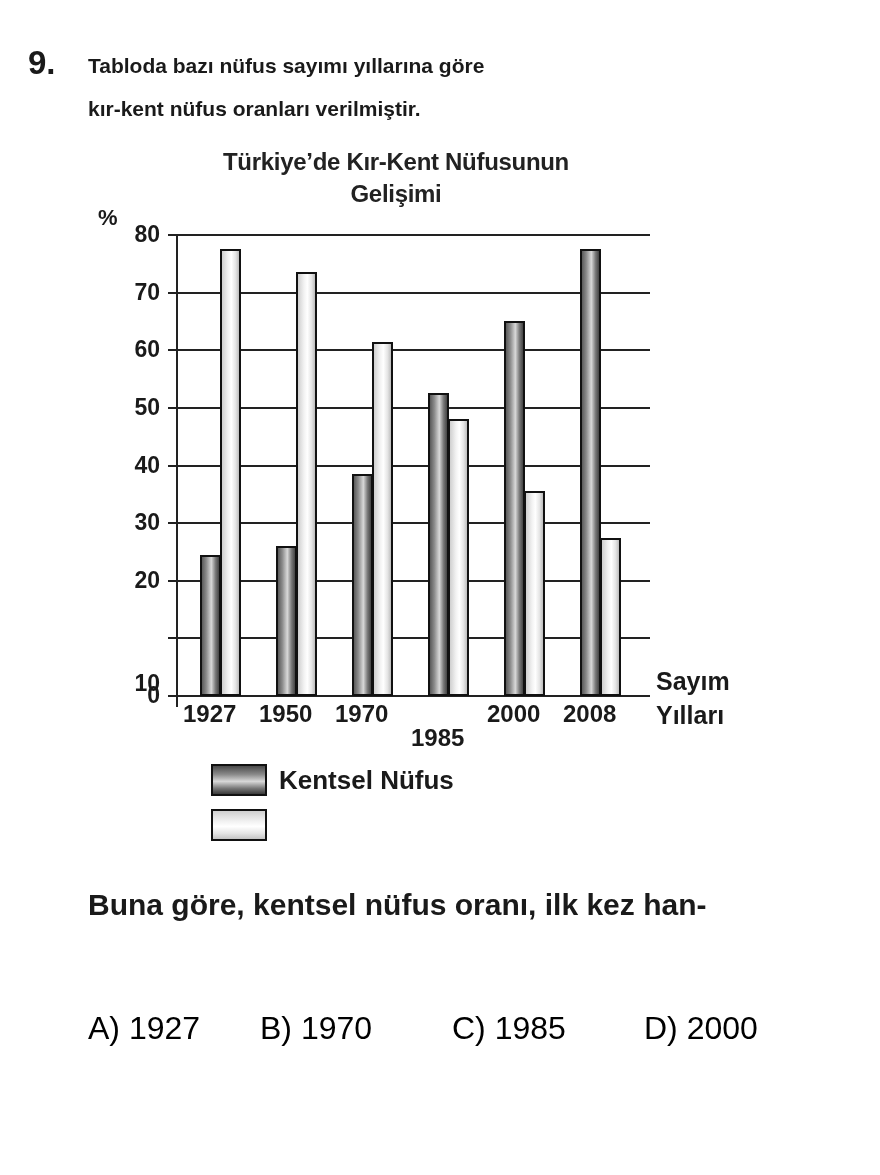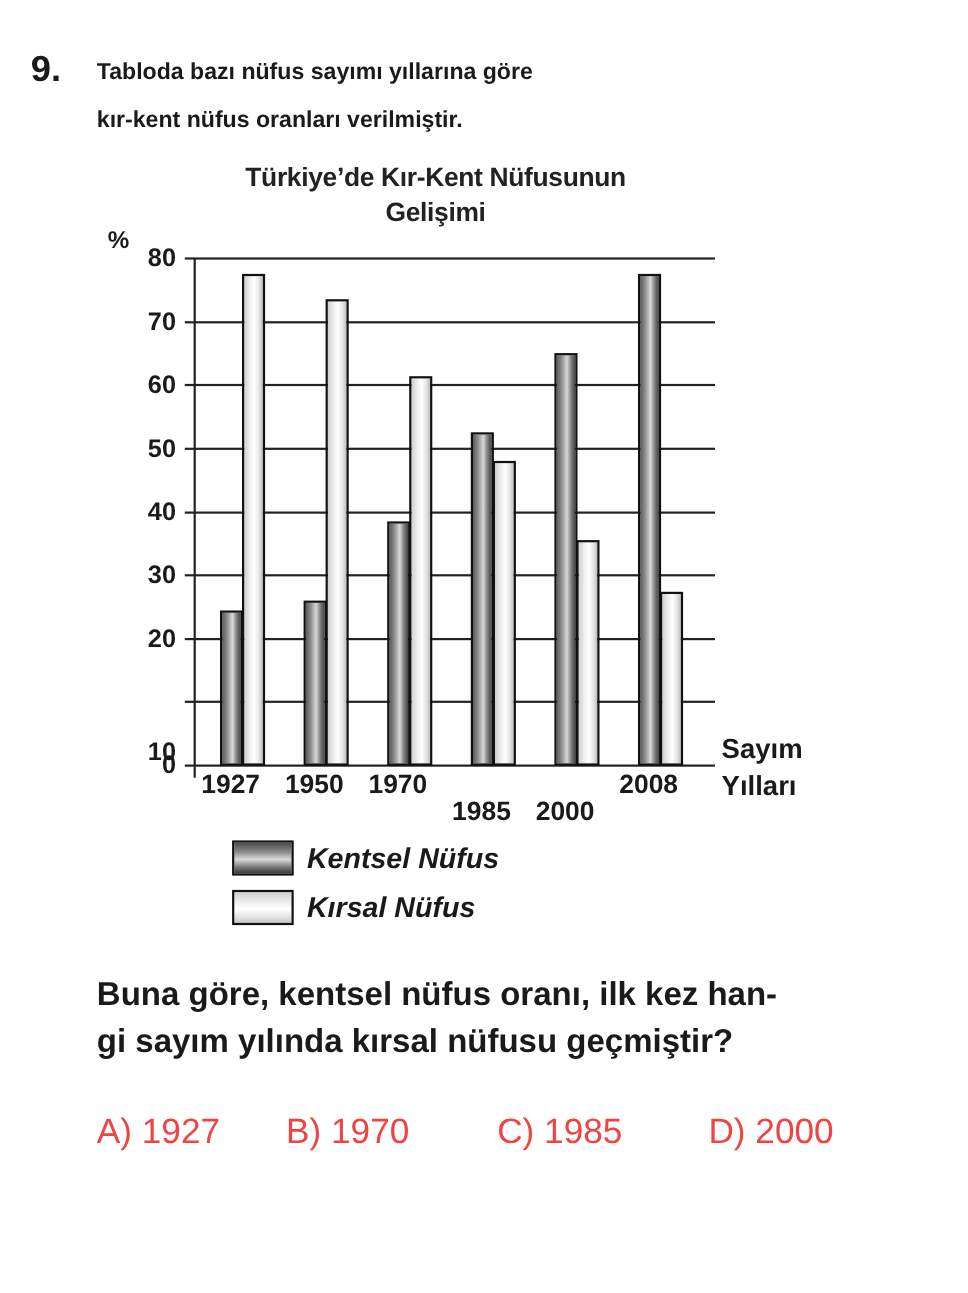--- a/index.html
+++ b/index.html
@@ -9,27 +9,27 @@
   .ctitle { position:absolute; left:176px; top:146px; width:440px; text-align:center; font-size:24px; line-height:32px; font-weight:bold; color:#222; letter-spacing:-0.3px; }
   .pct { position:absolute; left:98px; top:205px; font-size:22px; font-weight:bold; }
   .ytick { position:absolute; left:110px; width:50px; text-align:right; font-size:23px; font-weight:bold; }
   .grid { position:absolute; left:168px; width:482px; height:2px; background:#222; }
   .yaxis { position:absolute; left:176px; top:235px; width:2px; height:472px; background:#222; }
   .bar { position:absolute; border:2px solid #111; box-sizing:border-box; }
   .bar.urban { background:linear-gradient(90deg,#5a5a5a 0%,#8a8a8a 25%,#d8d8d8 55%,#777 80%,#444 100%); }
   .bar.rural { background:linear-gradient(90deg,#cfcfcf 0%,#f2f2f2 35%,#ffffff 55%,#e4e4e4 80%,#bdbdbd 100%); }
   .xtick { position:absolute; top:700px; width:76px; text-align:left; font-size:24px; font-weight:bold; }
   .xlabel { position:absolute; left:656px; top:664px; font-size:25px; font-weight:bold; line-height:34px; }
-  .legend-row { position:absolute; left:211px; height:34px; display:flex; align-items:center;font-style:italic; }
+  .legend-row { position:absolute; left:211px; height:34px; display:flex; align-items:center; }
   .swatch { width:56px; height:32px; border:2px solid #111; box-sizing:border-box; margin-right:12px; }
   .swatch.urban { background:linear-gradient(180deg,#4a4a4a 0%,#8a8a8a 30%,#d8d8d8 55%,#777 80%,#3a3a3a 100%); }
   .swatch.rural { background:linear-gradient(180deg,#cfcfcf 0%,#f4f4f4 40%,#ffffff 55%,#e4e4e4 80%,#c4c4c4 100%); }
   .legend-label { font-size:26px; font-weight:bold; }
   .question { position:absolute; left:88px; top:884px; font-size:30px; font-weight:bold; line-height:42px; width:720px; }
-  .option { position:absolute; top:1010px; font-size:32px; color:#ef4444; }
+  .option { position:absolute; top:1010px; font-size:32px; color:#000000; }
 </style>
 </head>
 <body>
 
 <div class="qnum">9.</div>
 <div class="qtext">
   <div>Tabloda bazı nüfus sayımı yıllarına göre</div>
   <div>kır-kent nüfus oranları verilmiştir.</div>
 </div>
 
@@ -75,39 +75,37 @@
       <div class="bar urban" style="left: 504px; width: 21px; top: 321.438px; height: 374.562px;"></div>
       <div class="bar rural" style="left: 524px; width: 21px; top: 491.431px; height: 204.569px;"></div>
       <div class="bar urban" style="left: 580px; width: 21px; top: 249.406px; height: 446.594px;"></div>
       <div class="bar rural" style="left: 600px; width: 21px; top: 537.531px; height: 158.469px;"></div>
     </div>
   <div id="xticks">
       <div class="xtick" style="left: 183px;">1927</div>
       <div class="xtick" style="left: 259px;">1950</div>
       <div class="xtick" style="left: 335px;">1970</div>
       <div class="xtick" style="left: 411px; margin-top: 24px;">1985</div>
-      <div class="xtick" style="left: 487px; margin-top: 24px;">2000</div>
+      <div class="xtick" style="left: 487px;">2000</div>
       <div class="xtick" style="left: 563px;">2008</div>
     </div>
   <div class="xlabel">
     <div>Sayım</div>
     <div>Yılları</div>
   </div>
 </div>
 
 <div class="legend-row" style="top:763px;">
   <div class="swatch urban"></div>
   <span class="legend-label">Kentsel Nüfus</span>
 </div>
 <div class="legend-row" style="top:808px;">
   <div class="swatch rural"></div>
-  <span class="legend-label">Kırsal Nüfus</span>
 </div>
 
 <div class="question">
   <div>Buna göre, kentsel nüfus oranı, ilk kez han-</div>
-  <div>gi sayım yılında kırsal nüfusu geçmiştir?</div>
 </div>
 
 <div class="option" style="left:88px;">A) 1927</div>
 <div class="option" style="left:260px;">B) 1970</div>
 <div class="option" style="left:452px;">C) 1985</div>
 <div class="option" style="left:644px;">D) 2000</div>
 
 </body></html>

